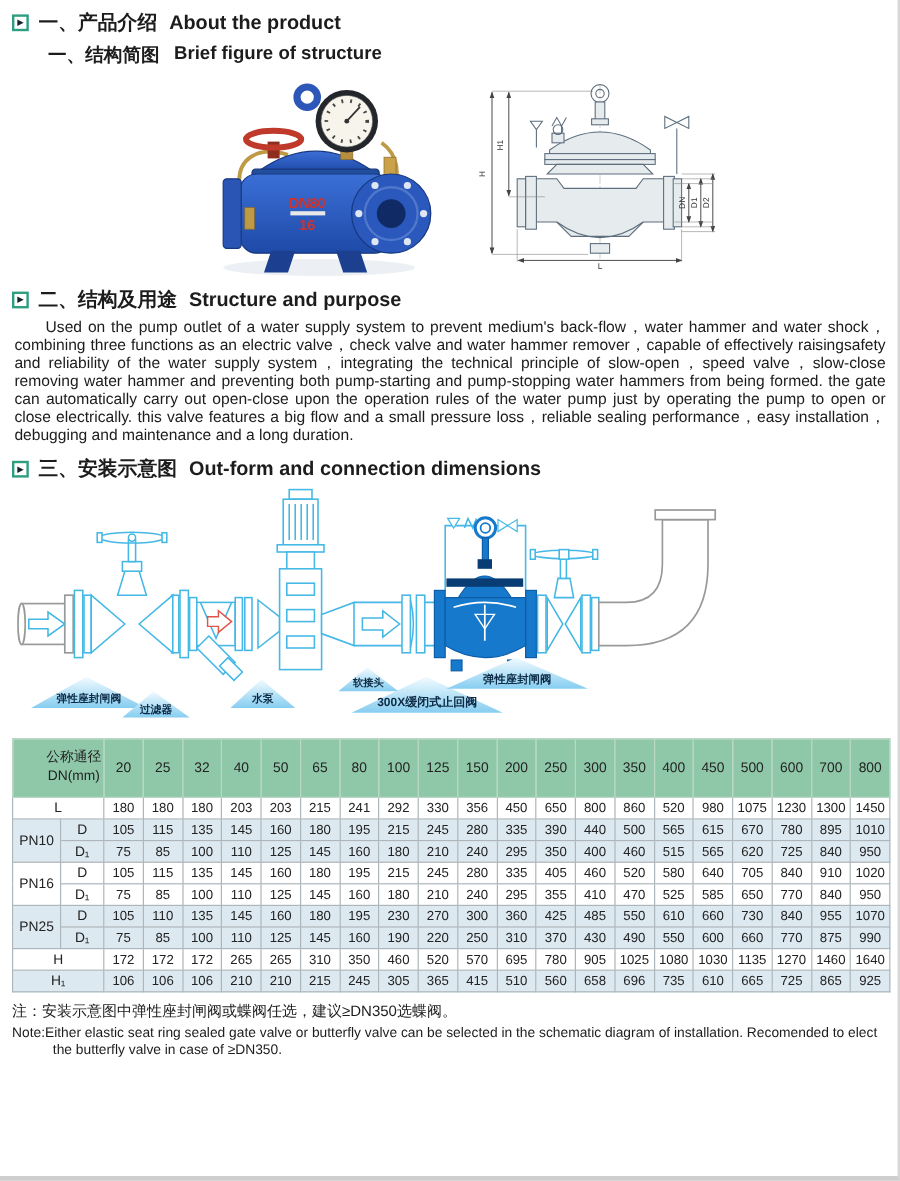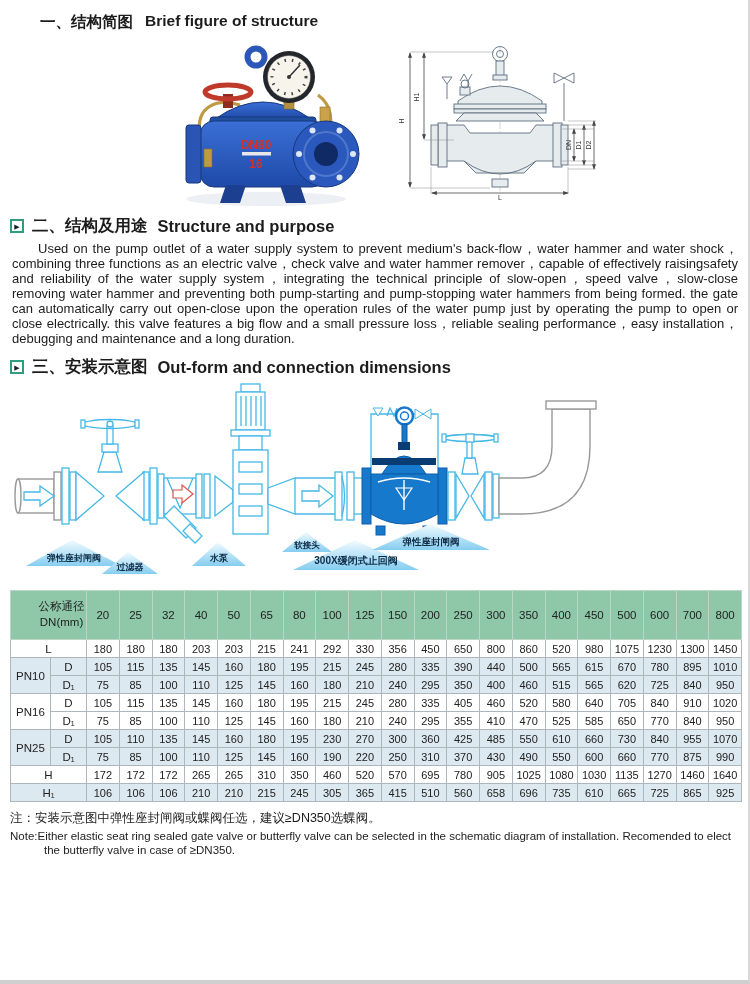--- a/index.html
+++ b/index.html
@@ -42,20 +42,25 @@
   .wline{stroke:#fff;fill:none;stroke-width:1.4;}
   .callout-text{font-weight:bold;fill:#0d2b46;}
   .steel{fill:#e6ebee;stroke:#5d6e7e;stroke-width:0.9;}
   .steel-n{fill:none;stroke:#5d6e7e;stroke-width:0.9;}
 </style>
 </head>
 <body>
 
 <div class="page">
 
+  <div class="sec-h1">
+    <span class="sec-icon"></span>
+    <span>一、产品介绍</span>
+    <span class="en">About the product</span>
+  </div>
   <div class="sec-h2">
     <span>一、结构简图</span>
     <span>Brief figure of structure</span>
   </div>
 
   <div class="figures">
     <svg width="196" height="172" viewBox="0 0 196 172">
       <defs>
         <linearGradient id="gBody" x1="0" y1="0" x2="0" y2="1">
           <stop offset="0" stop-color="#3b6fd6"></stop>

